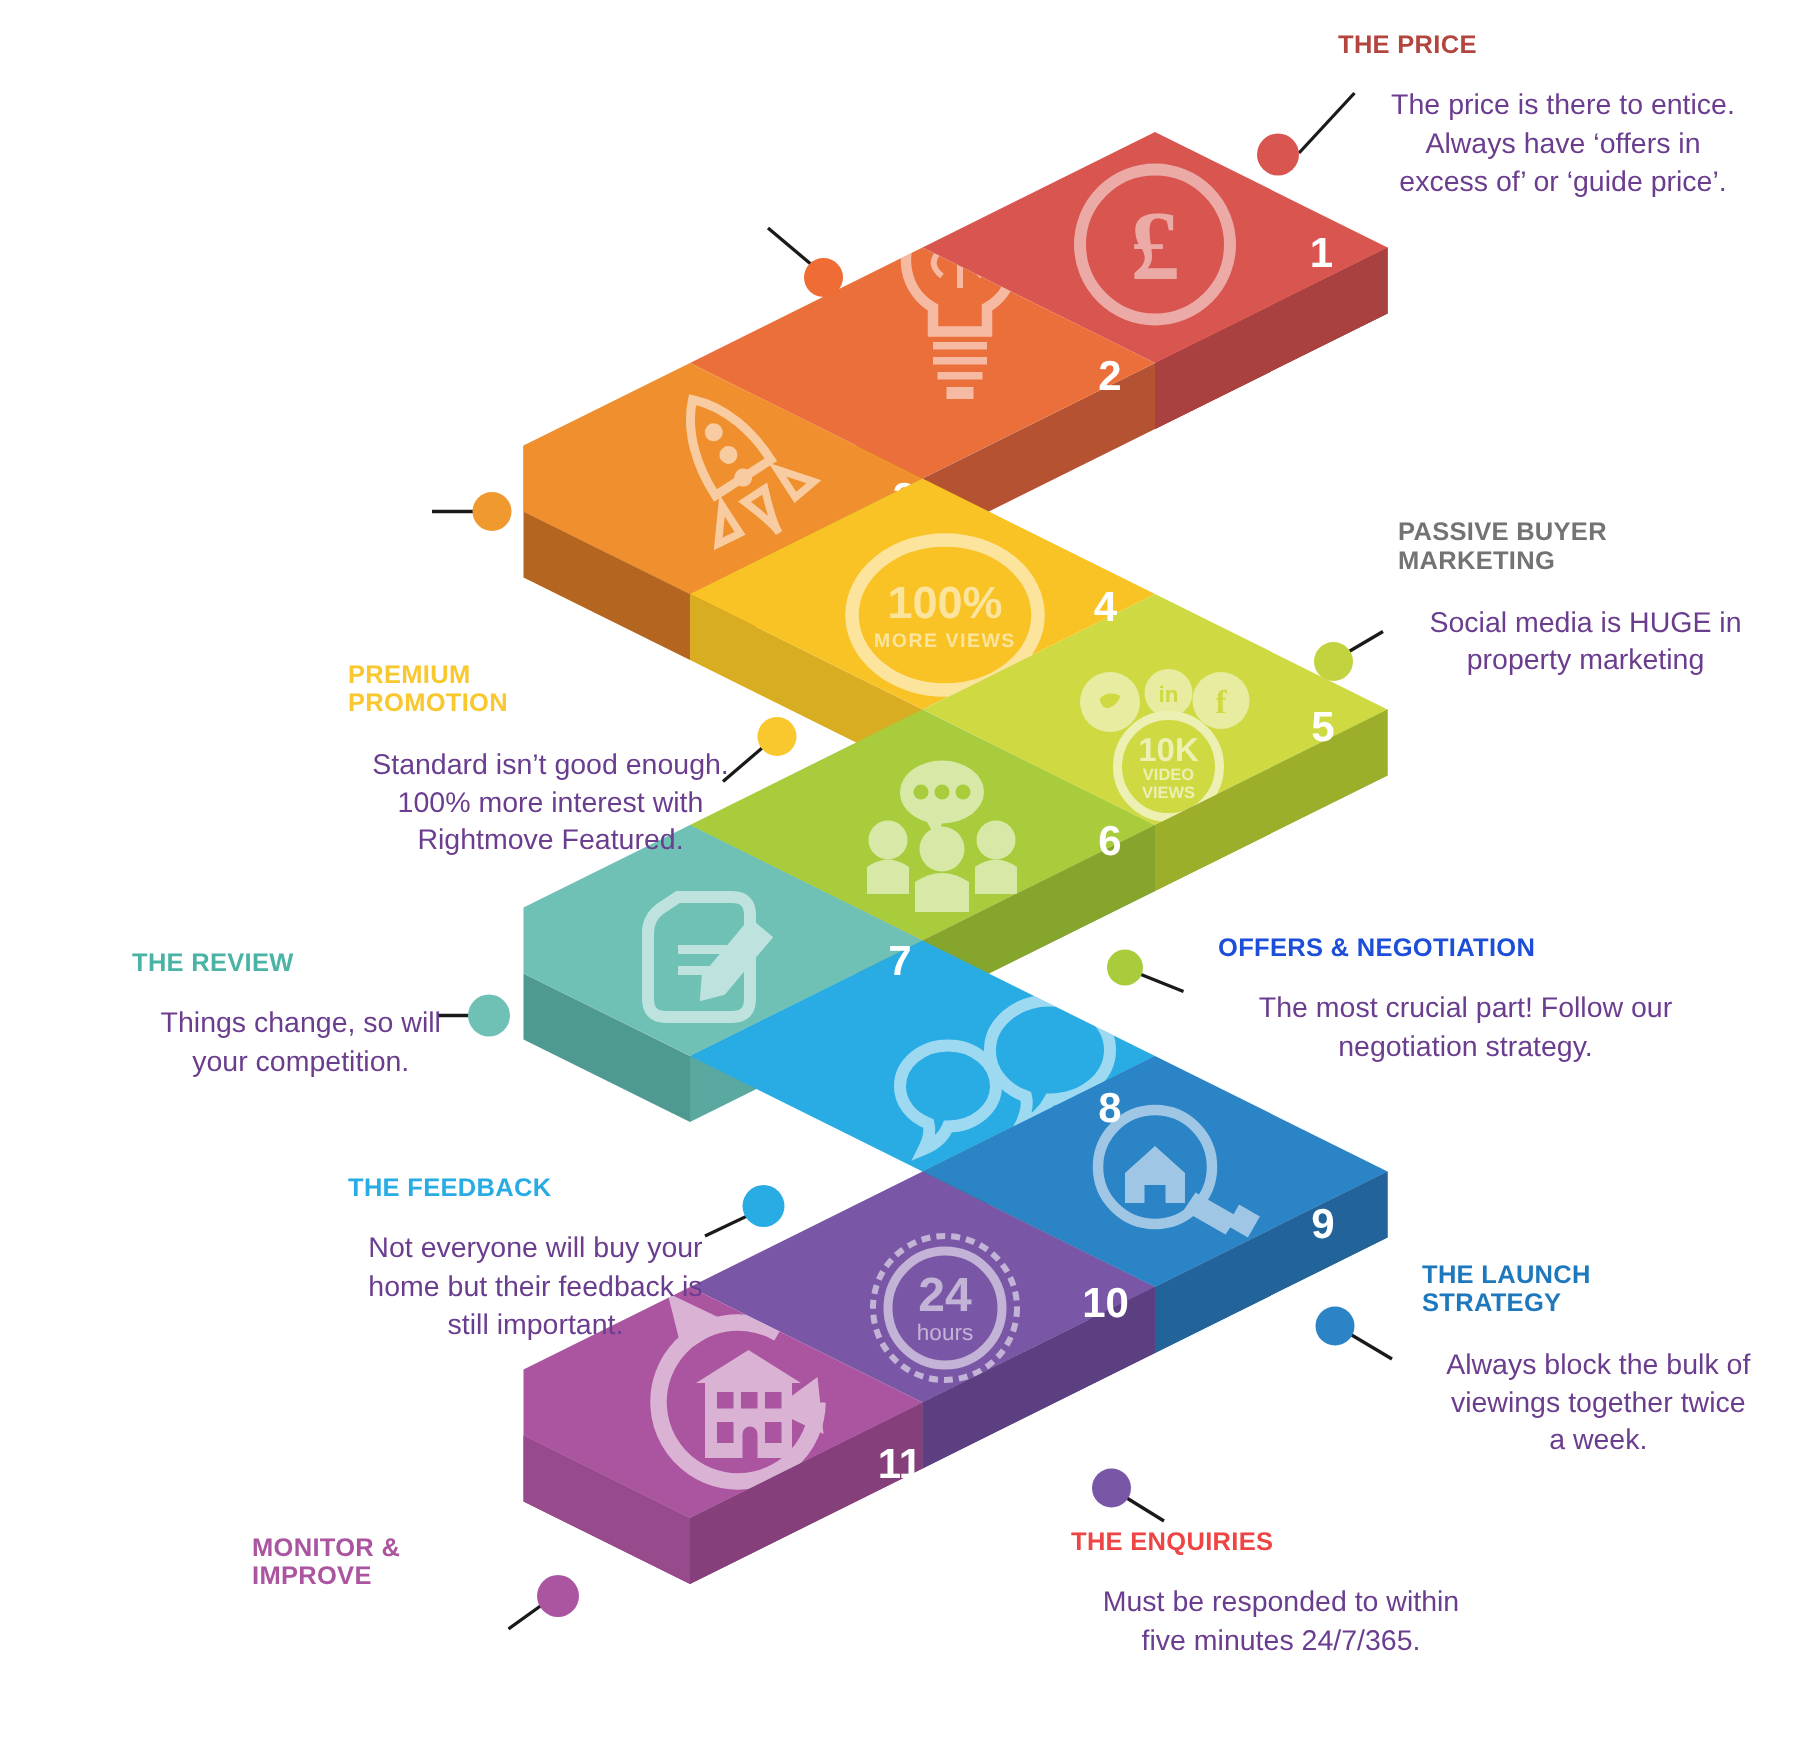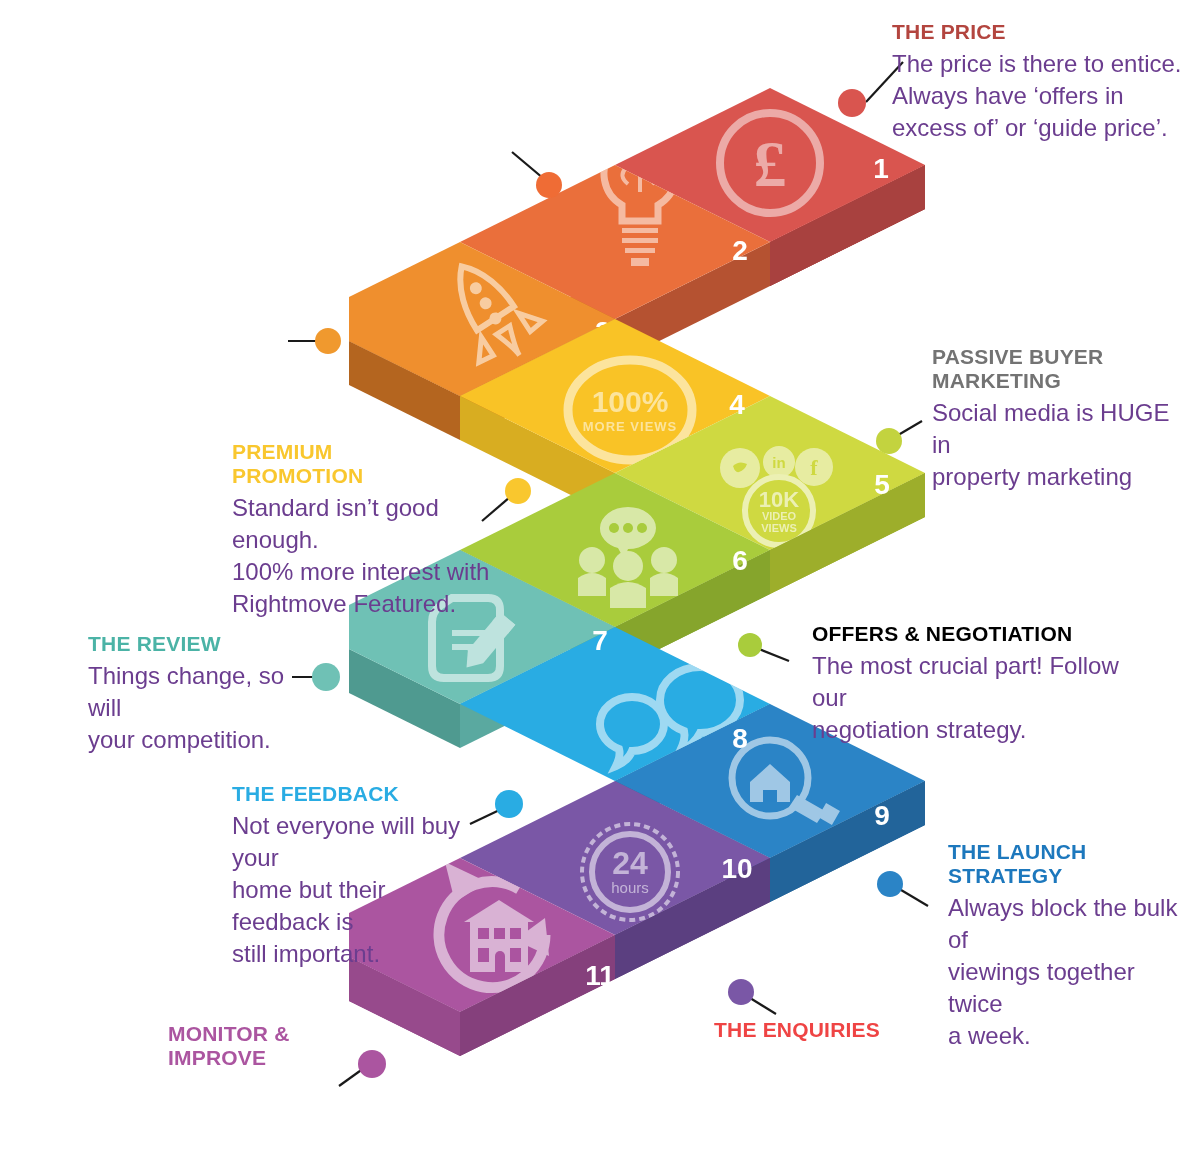--- a/index.html
+++ b/index.html
@@ -13,31 +13,32 @@
     position: relative;
     width: 1200px; height: 1162px;
     background: #ffffff;
   }
   #art { position: absolute; left: 0; top: 0; width: 1200px; height: 1162px; }
 
   
   .callout { position: absolute; }
   .callout .c-title {
     font-weight: bold;
-    font-size: 21px;
+    font-size: 17px;
     line-height: 1.14;
     letter-spacing: 0.2px;
     white-space: pre-line;
   }
   .callout .c-body {
     color: #6b3d8f;
-    font-size: 24px;
+    font-size: 19px;
     line-height: 1.33;
     white-space: pre-line;
-    margin-top: 4px;
+    margin-top: 19px;
+    text-align: center;
   }
 
   .c-price       { left: 892px; top: 20px;  width: 300px; }
   .c-marketing   { left: 308px; top: 68px;  width: 290px; }
   .c-launch      { left: 52px;  top: 281px; width: 265px; }
   .c-premium     { left: 232px; top: 440px; width: 270px; }
   .c-passive     { left: 932px; top: 345px; width: 250px; }
   .c-offers      { left: 812px; top: 622px; width: 330px; }
   .c-review      { left: 88px;  top: 632px; width: 225px; }
   .c-feedback    { left: 232px; top: 782px; width: 250px; }
@@ -327,21 +328,21 @@
   </div>
 
   <div class="callout c-passive">
     <div class="c-title" style="color:#737373">PASSIVE BUYER
 MARKETING</div>
     <div class="c-body">Social media is HUGE in
 property marketing</div>
   </div>
 
   <div class="callout c-offers">
-    <div class="c-title" style="color:#000000">OFFERS &amp; NEGOTIATION</div>
+    <div class="c-title" style="color:#1d4ed8">OFFERS &amp; NEGOTIATION</div>
     <div class="c-body">The most crucial part! Follow our
 negotiation strategy.</div>
   </div>
 
   <div class="callout c-review">
     <div class="c-title" style="color:#4bb3a6">THE REVIEW</div>
     <div class="c-body">Things change, so will
 your competition.</div>
   </div>
 
@@ -355,20 +356,22 @@
   <div class="callout c-viewing">
     <div class="c-title" style="color:#1d78bd">THE LAUNCH
 STRATEGY</div>
     <div class="c-body">Always block the bulk of
 viewings together twice
 a week.</div>
   </div>
 
   <div class="callout c-enquiries">
     <div class="c-title" style="color:#ef4444">THE ENQUIRIES</div>
+    <div class="c-body">Must be responded to within
+five minutes 24/7/365.</div>
   </div>
 
   <div class="callout c-monitor">
     <div class="c-title" style="color:#ab55a0">MONITOR &amp;
 IMPROVE</div>
   </div>
 
 </div>
 
 </body></html>

